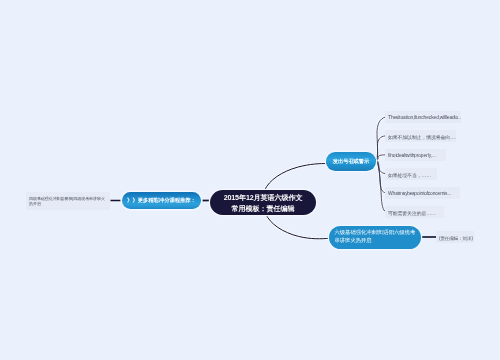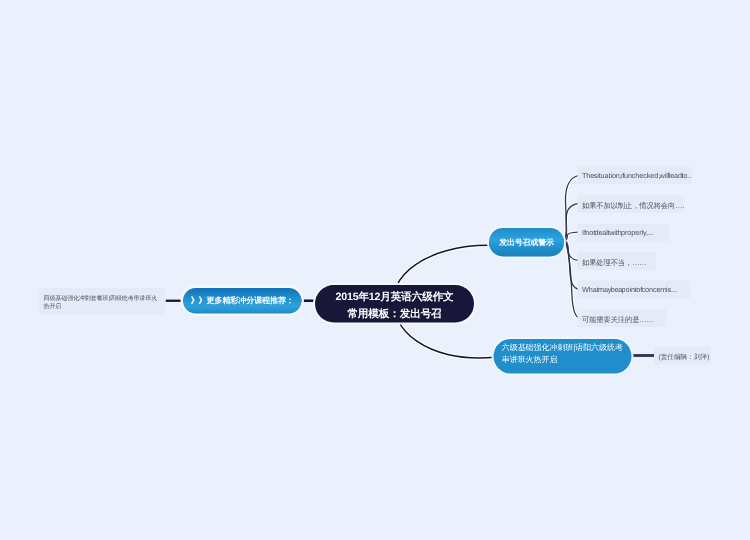--- a/index.html
+++ b/index.html
@@ -65,21 +65,21 @@
     <path d="M375.5 160 C378.5 160.2 378.2 158.5 378.2 157 C378.2 155.6 380.2 155 385.5 154.8"></path>
     <path d="M375.5 160 C378.5 160.2 378.8 164 378.9 167 C379 170.4 381.2 173.2 385.5 173.6"></path>
     <path d="M375.5 160 C378.5 160.2 379.6 172 380 182 C380.4 189 382 192 385.5 192.8"></path>
     <path d="M375.5 160 C378.5 160.2 380.4 178 381.2 195 C381.6 205 383 210.5 385.5 211.6"></path>
     <line x1="422" y1="237" x2="437" y2="237" stroke-width="1.9" stroke="#32324d"></line>
   </g>
 </svg>
 
 <div class="central">
   <span class="nodetext">2015年12月英语六级作文</span>
-  <span class="nodetext">常用模板：发出号召</span>
+  <span class="nodetext">常用模板：责任编辑</span>
 </div>
 
 <div class="bluenode b1">
   <span class="nodetext">发出号召或警示</span>
 </div>
 
 <div class="bluenode b2">
   <span class="nodetext">六级基础强化冲刺班|语阳六级统考</span>
   <span class="nodetext">串讲班火热开启</span>
 </div>

